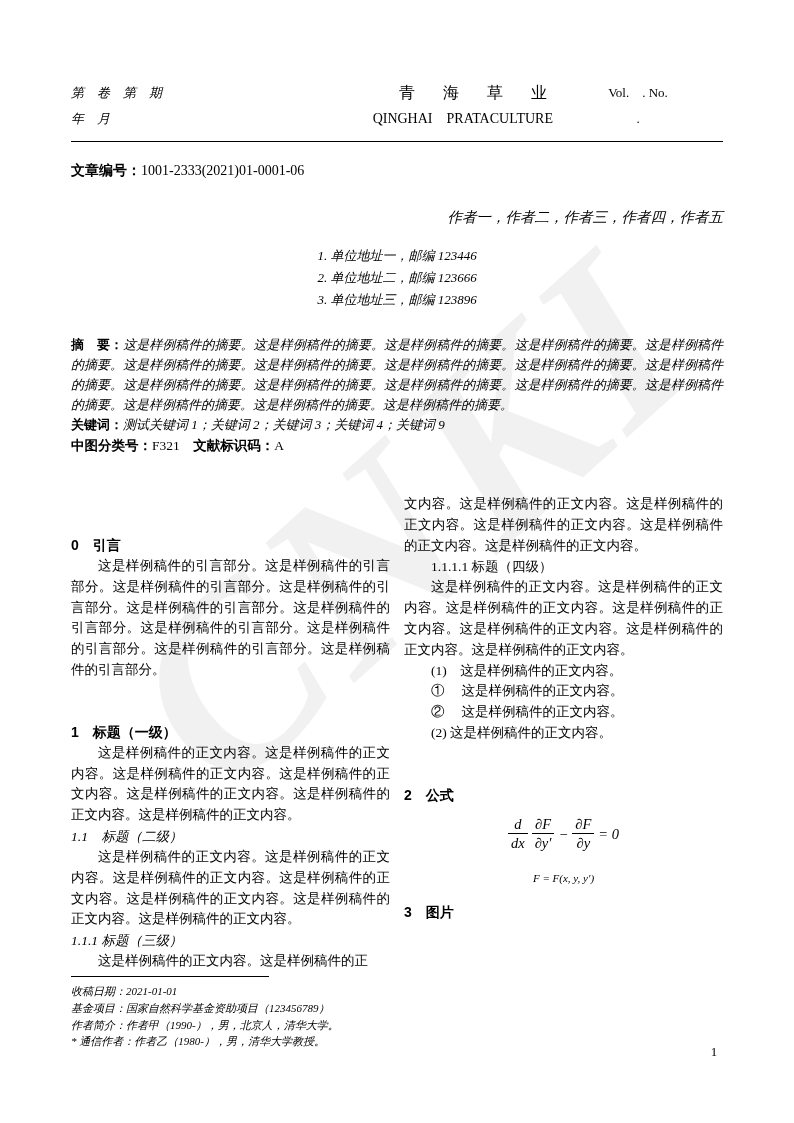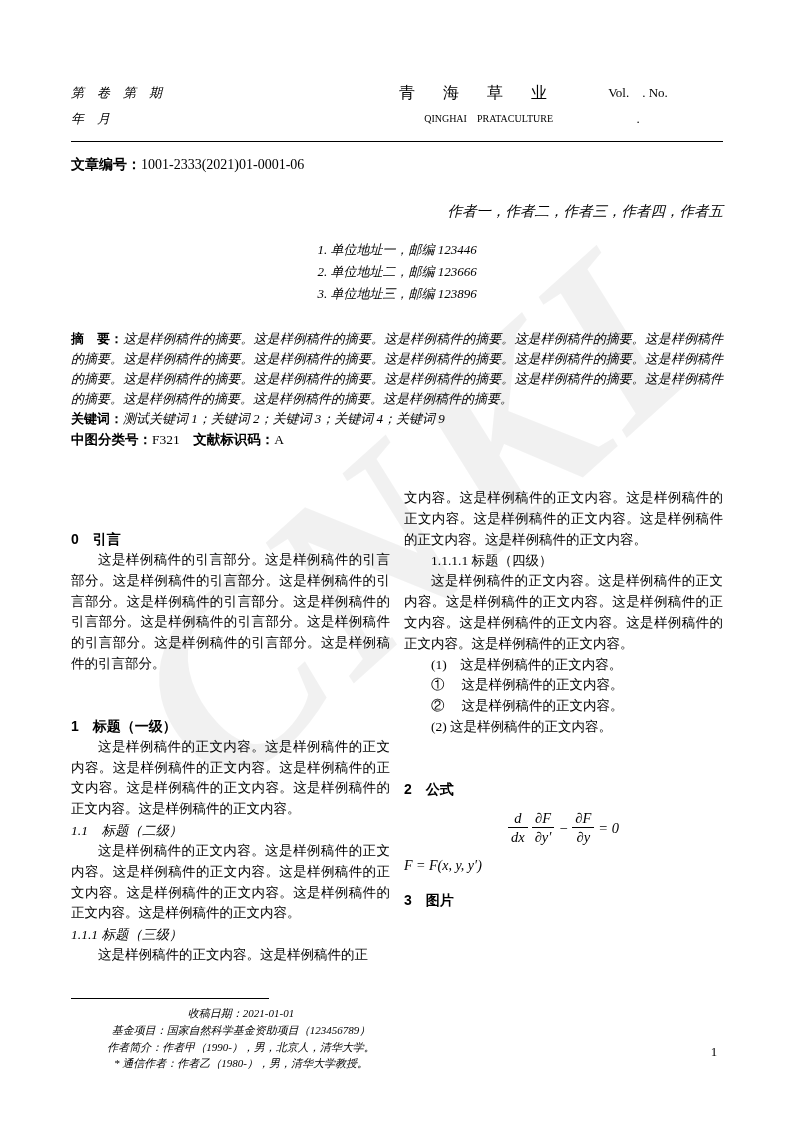--- a/index.html
+++ b/index.html
@@ -43,22 +43,22 @@
     grid-template-columns: 170px 1fr 170px;
     border-bottom: 1.6px solid #000;
     padding-bottom: 9px;
   }
   .jh-col { display: flex; flex-direction: column; }
   .jh-line { line-height: 26px; font-size: 13px; }
   .jh-left  { text-align: left; font-style: italic; }
   .jh-center { text-align: right; }
   .jh-right { text-align: right; align-items: center; }
   .jh-center .cn { font-size: 16px; letter-spacing: 6px; font-weight: normal; }
-  .jh-center .en { font-size: 10px; }
-  .article-id-row { margin-top: 11px; font-size: 14px; line-height: 22px; }
+  .jh-center .en { font-size: 14px; }
+  .article-id-row { margin-top: 17px; font-size: 14px; line-height: 22px; }
   .label-hei { font-family: "Liberation Sans", "DejaVu Sans", sans-serif; font-weight: bold; }
 
   
   .paper-title {
     margin-top: 46px;
     text-align: center;
     font-size: 30px;
     font-weight: bold;
     letter-spacing: 2px;
     line-height: 42px;
@@ -102,30 +102,29 @@
   .h-kai { font-style: italic; font-weight: normal; font-size: 13.5px; line-height: 21px; }
   .h-song-indent { text-indent: 2em; line-height: 21px; }
   .list-item { text-indent: 2em; line-height: 20.8px; }
 
   
   .formula-wrap { margin: 8px 0 6px 0; text-align: center; font-style: italic; font-size: 14.5px; }
   .formula-line1 { display: inline-flex; align-items: center; gap: 4px; }
   .frac { display: inline-flex; flex-direction: column; text-align: center; vertical-align: middle; line-height: 1.15; }
   .frac .num { display: block; border-bottom: 1.2px solid #000; padding: 0 3px 1px 3px; }
   .frac .den { display: block; padding: 1px 3px 0 3px; }
-  .formula-line2 { margin-top: 10px; text-align: left; font-style: italic; font-size: 14px; }
+  .formula-line2 { margin-top: 16px; text-align: center; font-style: italic; font-size: 11px; }
 
   
   .footnote-block {
     position: absolute;
     left: 71px;
-    top: 998px;
+    top: 976px;
     width: 340px;
     z-index: 1;
-    text-align: center;
   }
   .footnote-rule { width: 198px; border-top: 1.4px solid #000; margin-bottom: 6px; }
   .footnote-line { font-size: 11px; line-height: 16.8px; font-style: italic; }
 
   .page-number {
     position: absolute;
     left: 704px;
     top: 1044px;
     width: 20px;
     text-align: center;

